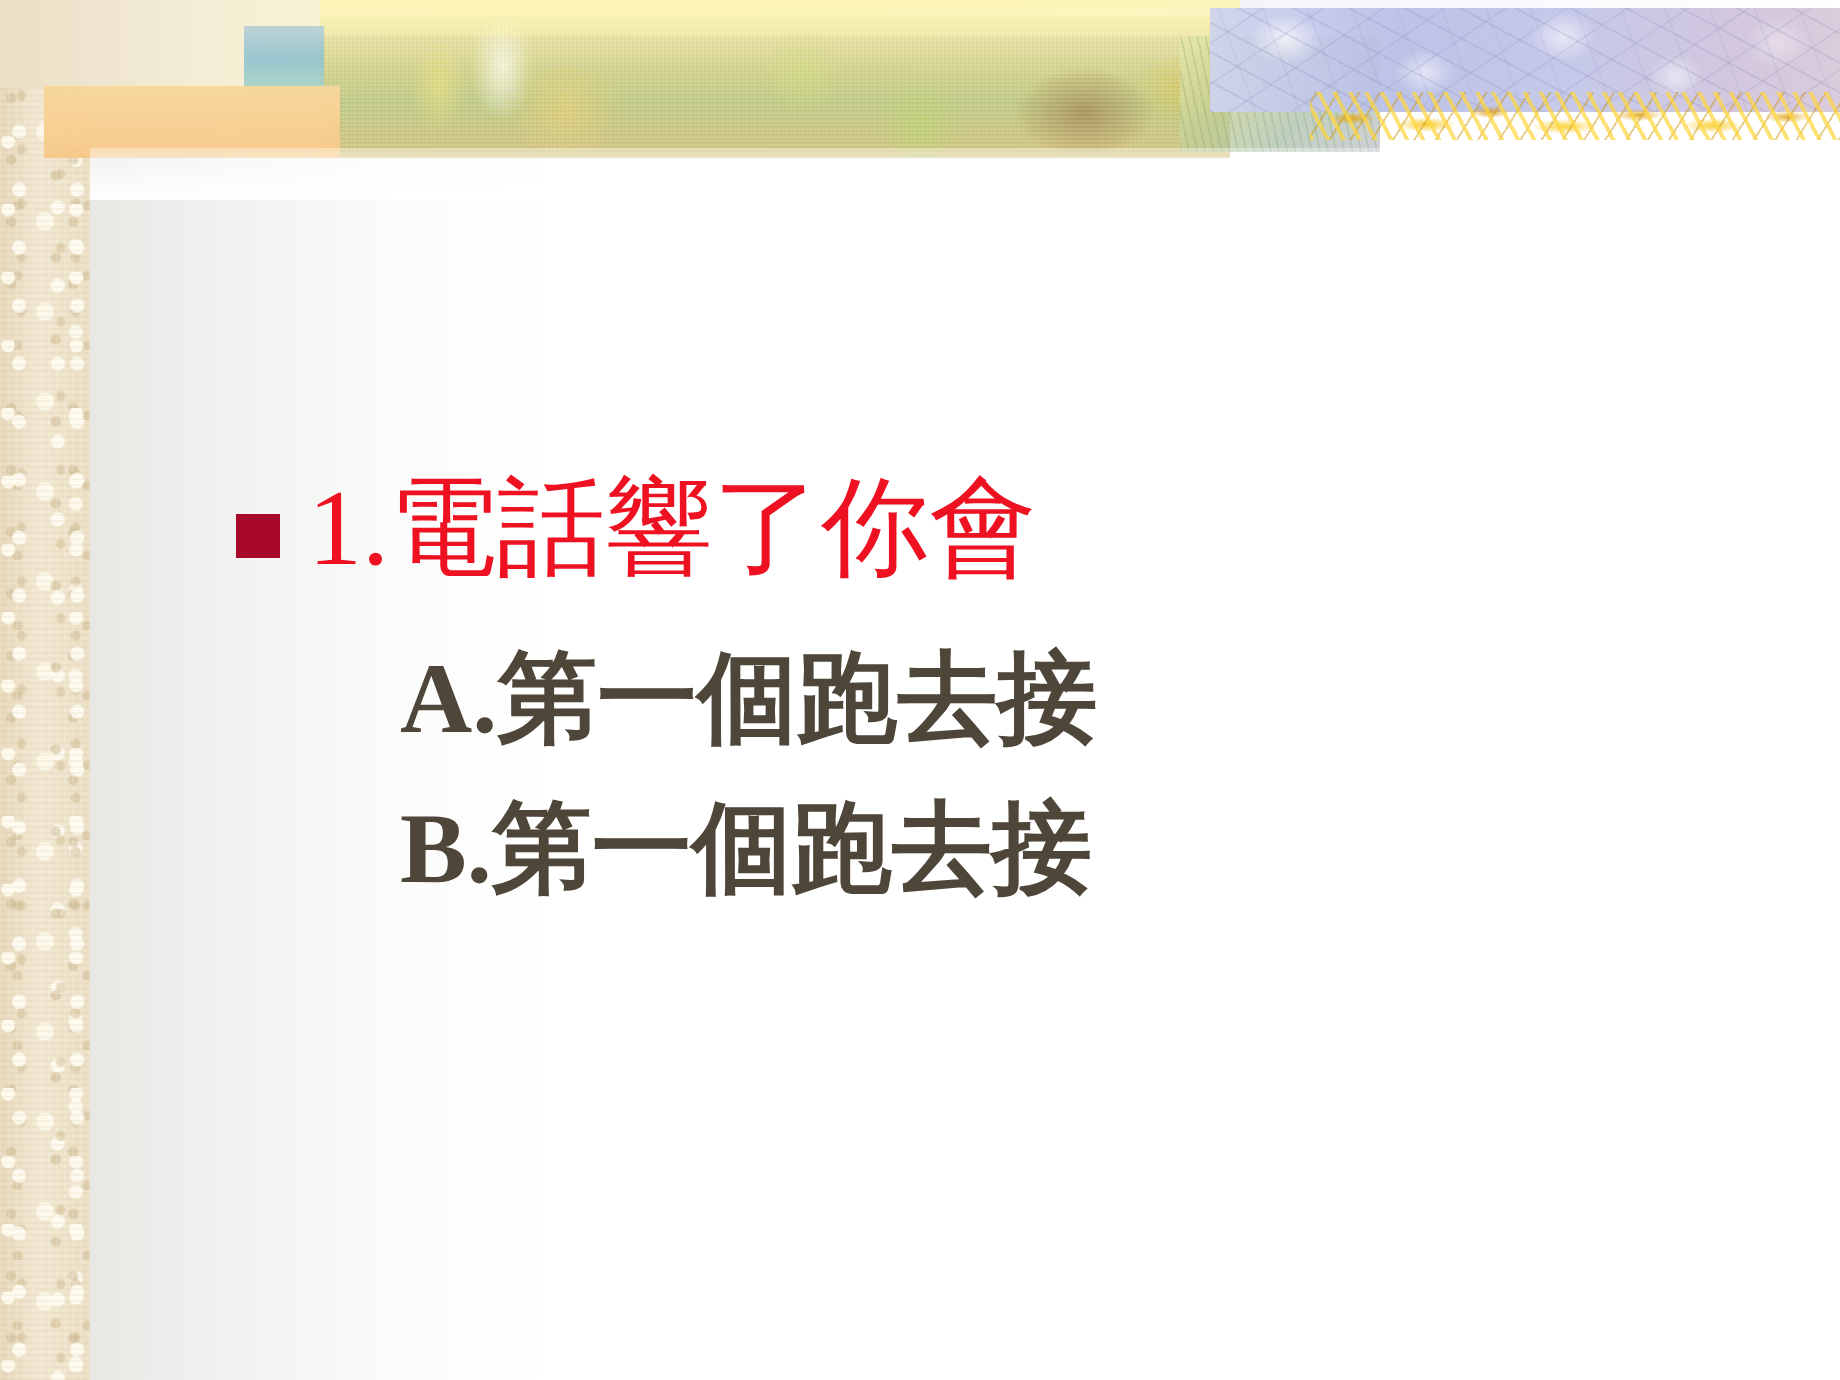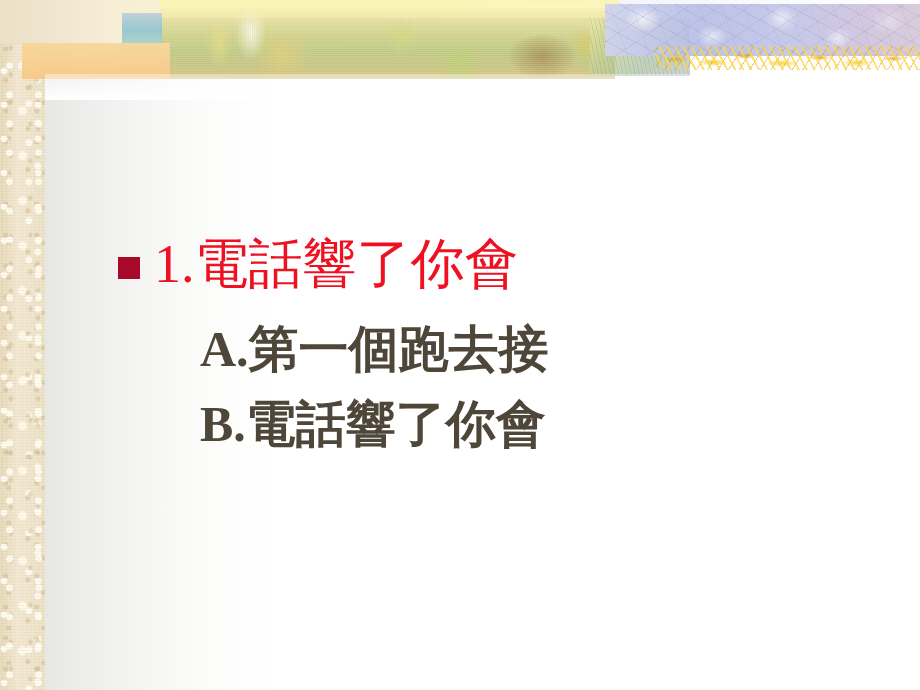--- a/index.html
+++ b/index.html
@@ -245,16 +245,16 @@
 
   <div class="content">
 
     <div class="line-main">
       <span class="bullet-square"></span>
       <span class="main-text">1.電話響了你會</span>
     </div>
 
     <div class="line-opt opt-a">A.第一個跑去接</div>
 
-    <div class="line-opt opt-b">B.電話響了你會</div>
+    <div class="line-opt opt-b">B.第一個跑去接</div>
 
   </div>
 </div>
 
 </body></html>

